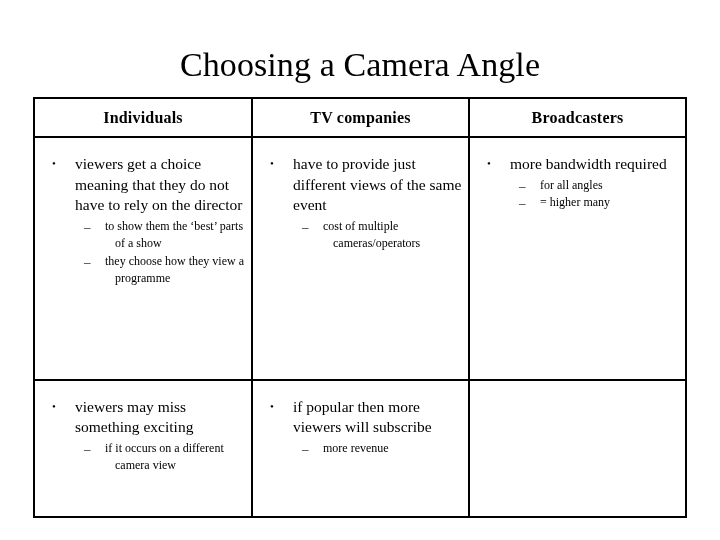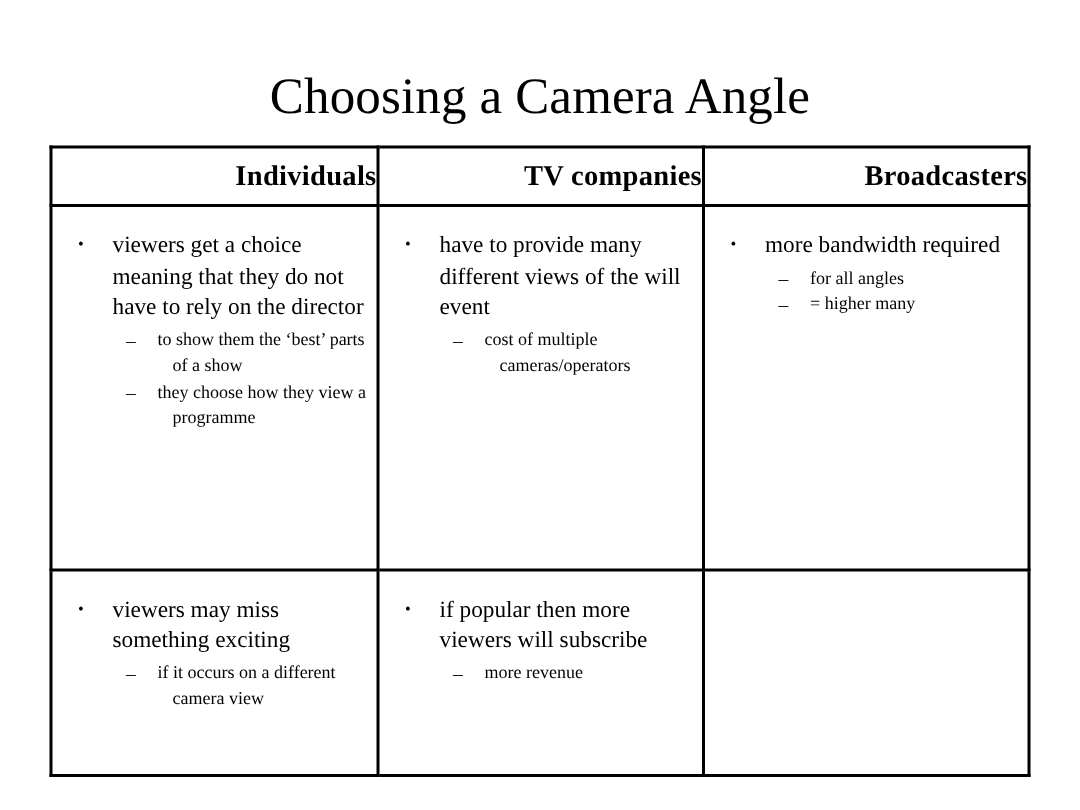--- a/index.html
+++ b/index.html
@@ -50,23 +50,23 @@
     vertical-align: top;
     padding: 0;
     margin: 0;
   }
   col.c1 { width: 218px; }
   col.c2 { width: 217px; }
   col.c3 { width: 217px; }
 
   .grid th {
     height: 37px;
-    text-align: right;
+    text-align: center;
     vertical-align: middle;
-    font-size: 19px;
+    font-size: 16px;
     font-weight: bold;
     letter-spacing: 0.2px;
   }
 
   .r1 td { height: 175px; }
   .r2 td { height: 95px; }
   .r3 td { height: 114px; }
 
   .cell-inner {
     padding: 16px 6px 4px 6px;
@@ -161,21 +161,21 @@
                     </li>
                   </ul>
                 </li>
               </ul>
             </div>
         </td>
         <td>
           <div class="cell-inner">
               <ul class="lvl1">
                 <li>
-                  <span class="btxt">have to provide many different views of the will event</span>
+                  <span class="btxt">have to provide just different views of the same event</span>
                   <ul class="lvl2">
                     <li>
                       <span class="btxt">cost of multiple cameras/operators</span>
                     </li>
                   </ul>
                 </li>
               </ul>
             </div>
         </td>
         <td>

